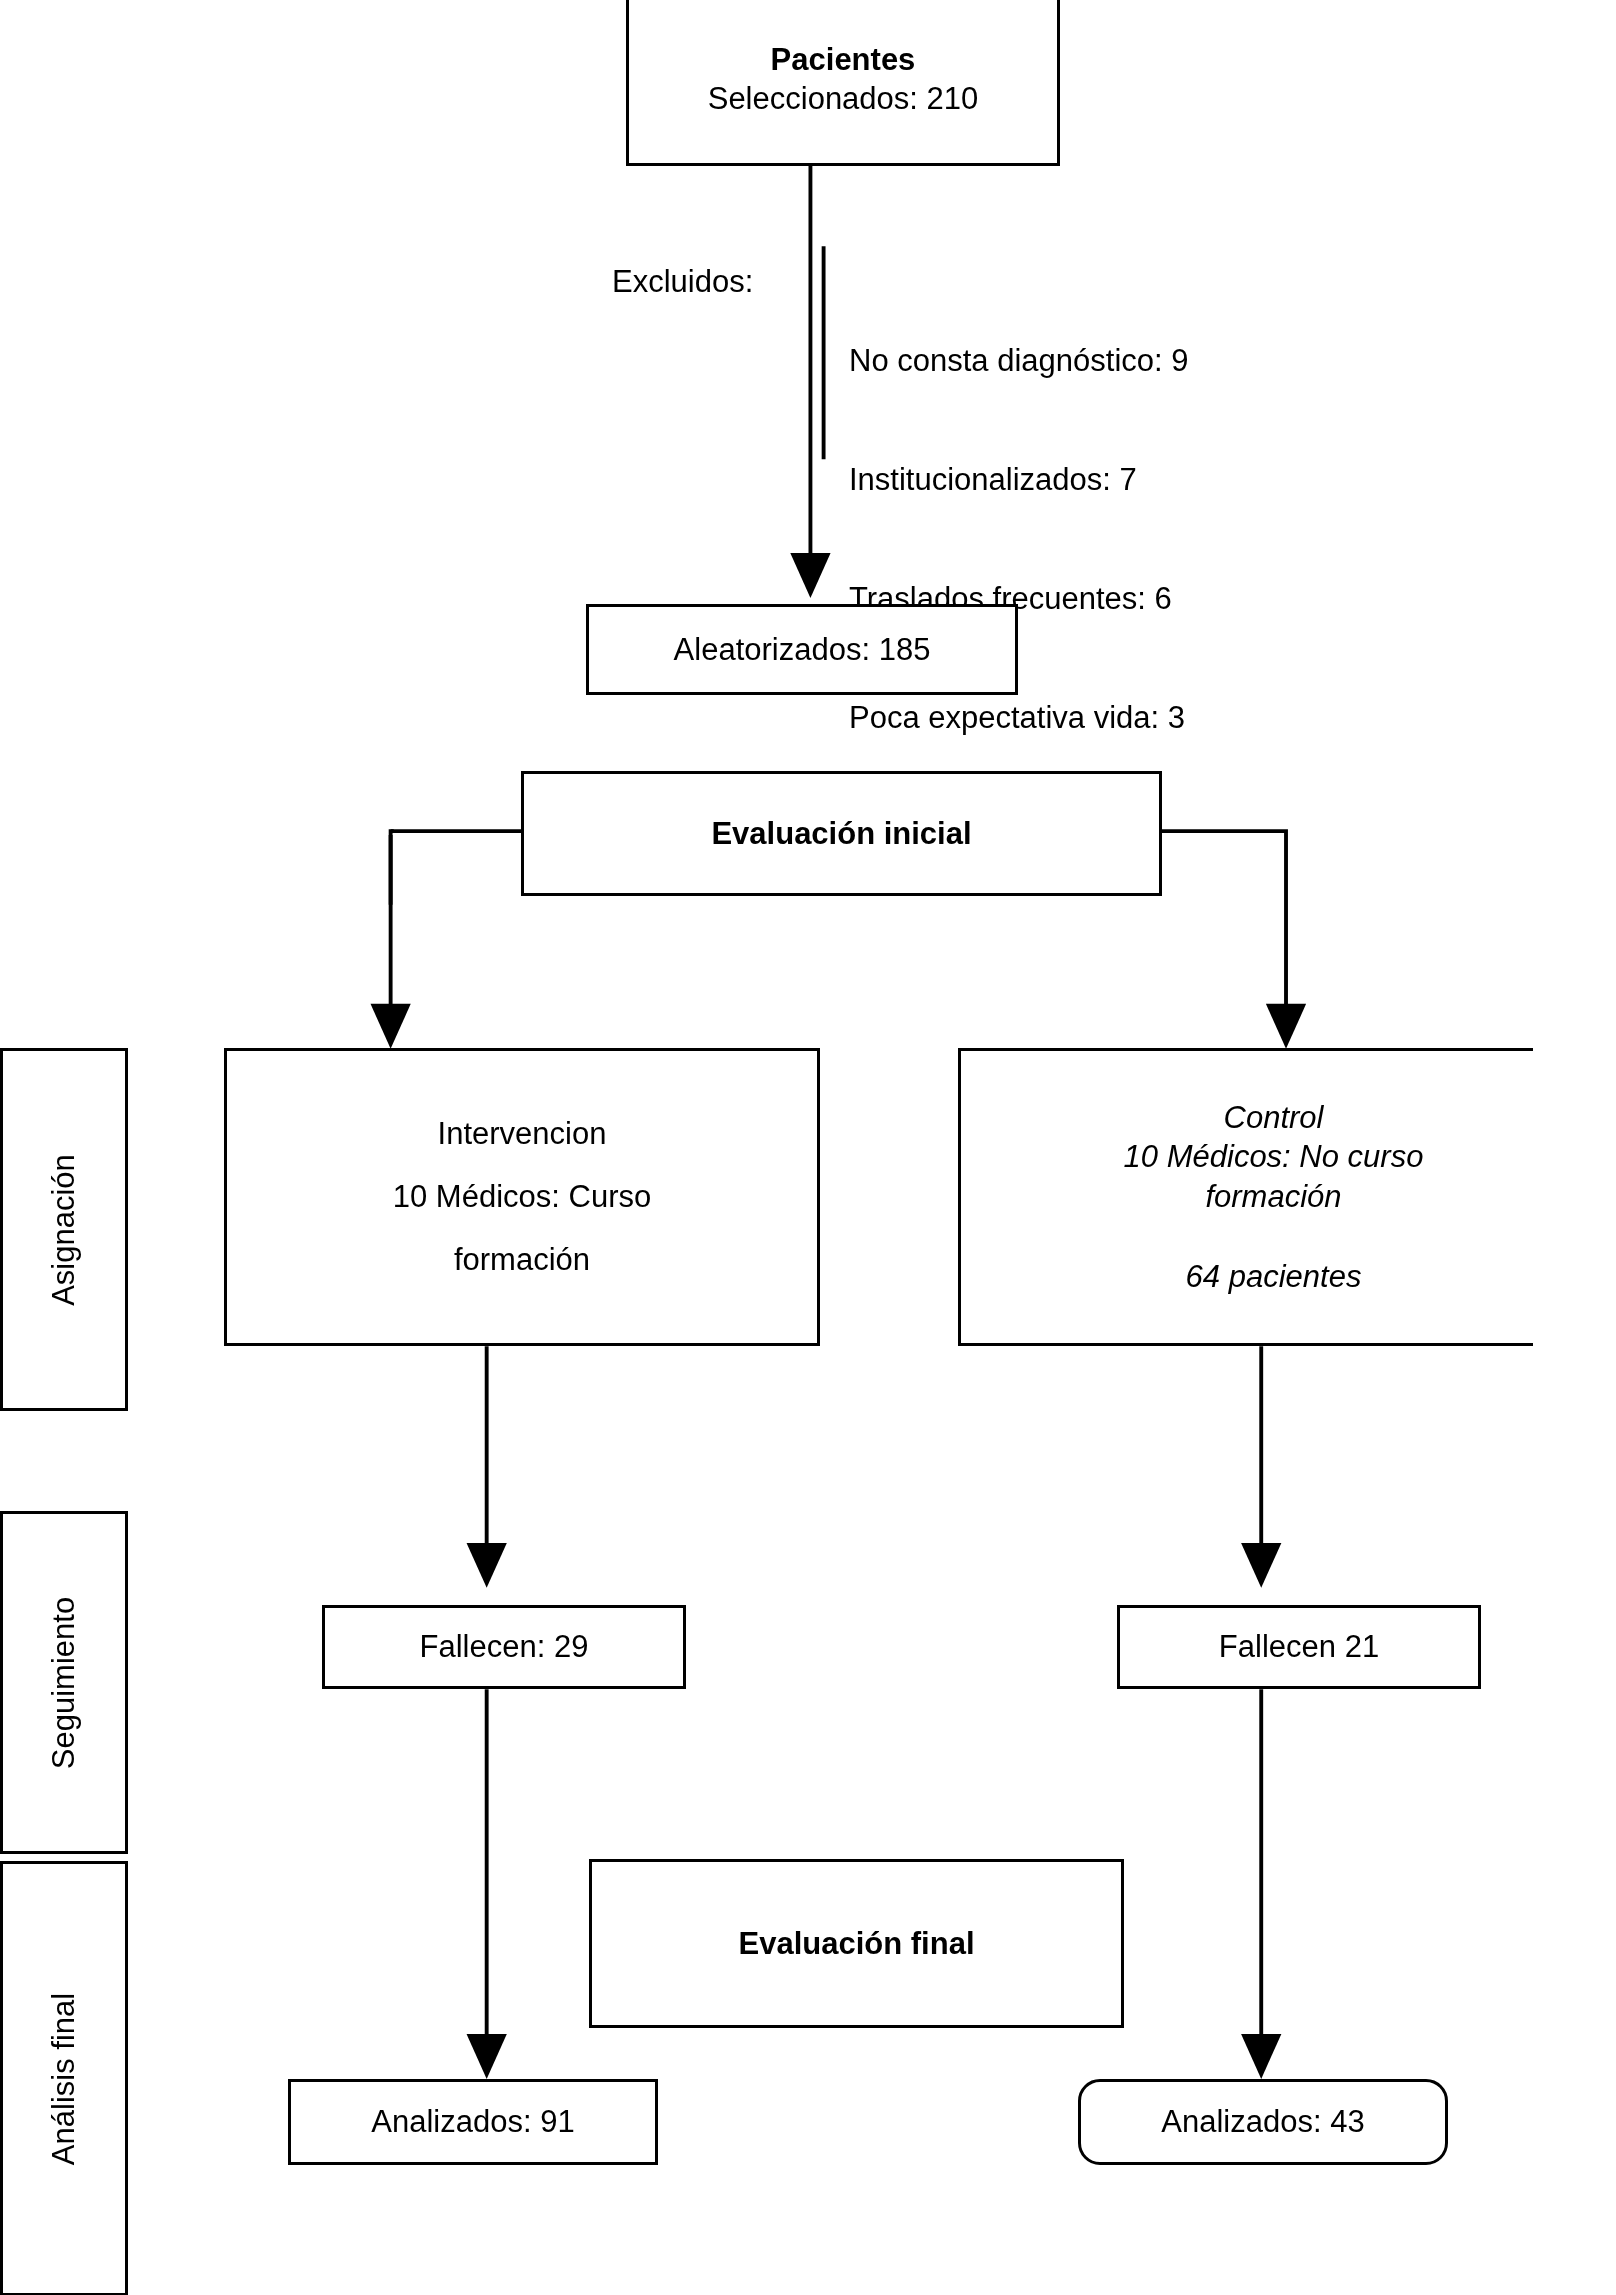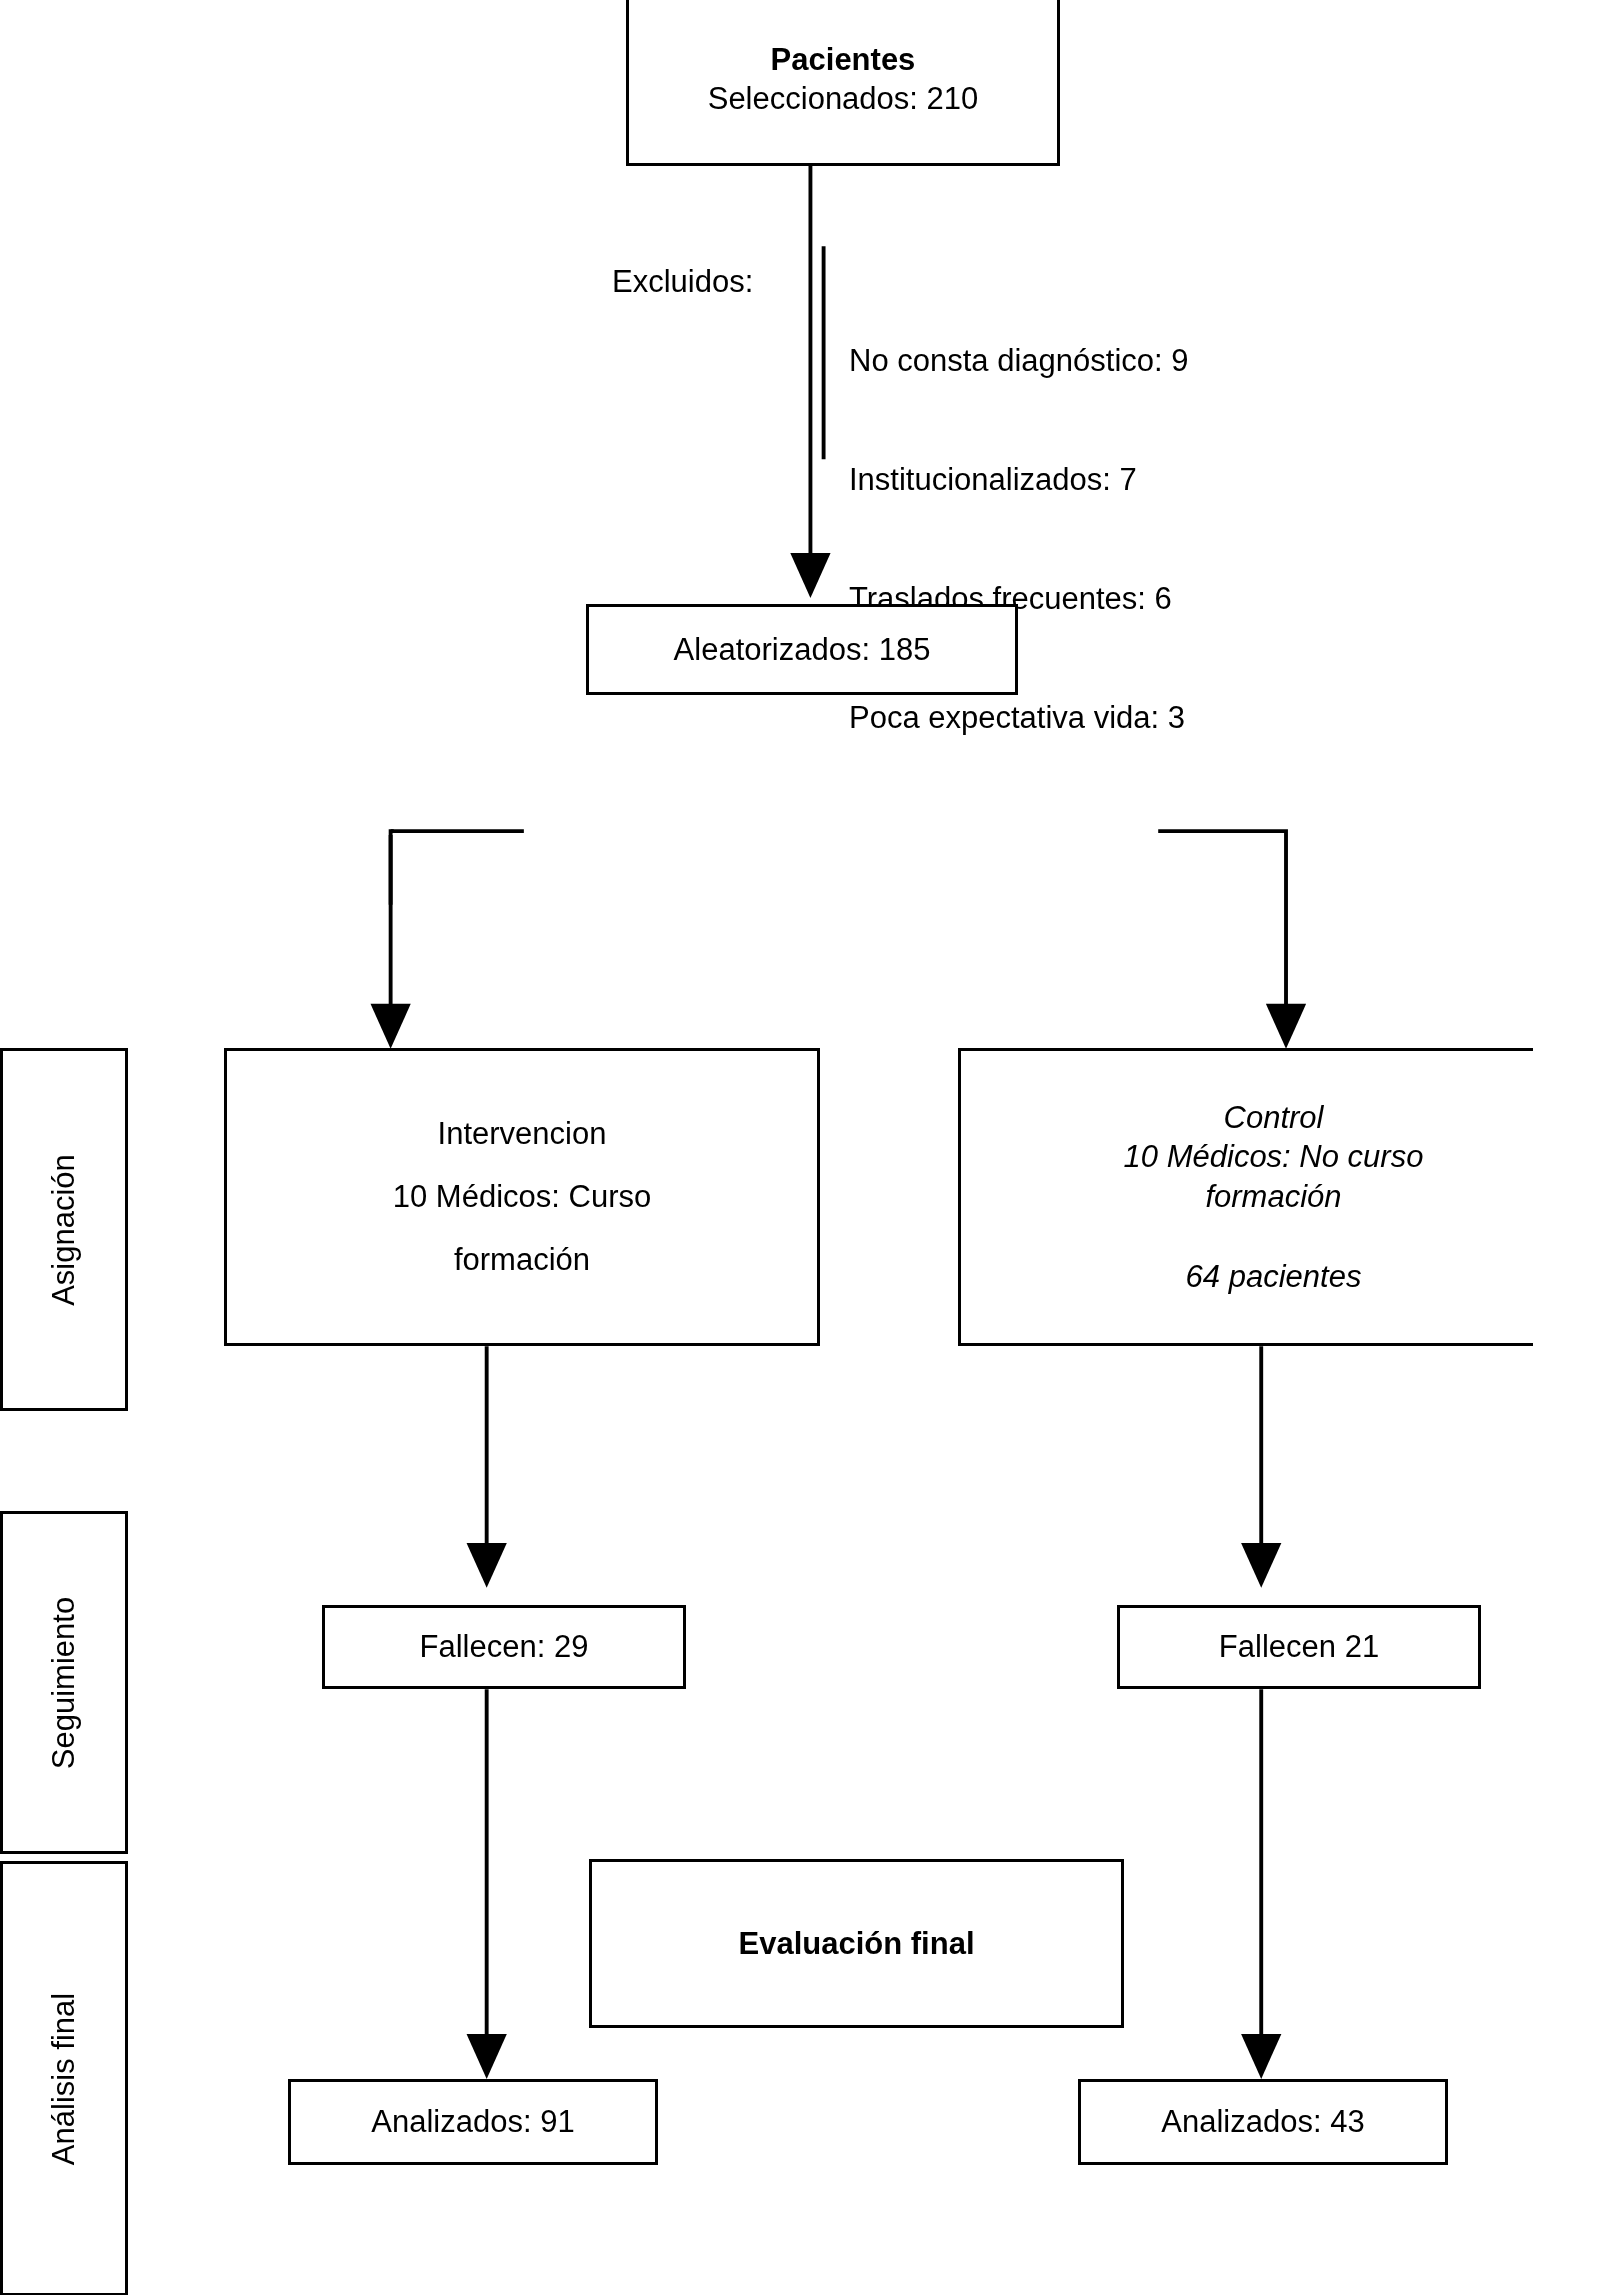--- a/index.html
+++ b/index.html
@@ -128,20 +128,23 @@
     <div>No consta diagnóstico: 9</div>
     <div>Institucionalizados: 7</div>
     <div>Traslados frecuentes: 6</div>
     <div>Poca expectativa vida: 3</div>
   </div>
 
   <div class="node" style="left:586px; top:604px; width:432px; height:91px;">
     <span class="line">Aleatorizados: 185</span>
   </div>
 
+  <div class="node" style="left:521px; top:771px; width:641px; height:125px;">
+    <span class="line bold">Evaluación inicial</span>
+  </div>
 
   <div class="node" style="left:224px; top:1048px; width:596px; height:298px;gap:23px;">
     <span class="line">Intervencion</span>
     <span class="line">10 Médicos: Curso</span>
     <span class="line">formación</span>
   </div>
 
   <div class="node" style="left:958px; top:1048px; width:631px; height:298px;font-style:italic;">
     <span class="line">Control</span>
     <span class="line">10 Médicos: No curso</span>
@@ -159,21 +162,21 @@
   </div>
 
   <div class="node" style="left:589px; top:1859px; width:535px; height:169px;">
     <span class="line bold">Evaluación final</span>
   </div>
 
   <div class="node" style="left:288px; top:2079px; width:370px; height:86px;">
     <span class="line">Analizados: 91</span>
   </div>
 
-  <div class="node" style="left:1078px; top:2079px; width:370px; height:86px;">
+  <div class="node" style="left:1078px; top:2079px; width:370px; height:86px;border-radius:22px;">
     <span class="line">Analizados: 43</span>
   </div>
 
   <div class="vlabel" style="left:0px; top:1048px; width:128px; height:363px;">
     <span>Asignación</span>
   </div>
 
   <div class="vlabel" style="left:0px; top:1511px; width:128px; height:343px;">
     <span>Seguimiento</span>
   </div>

